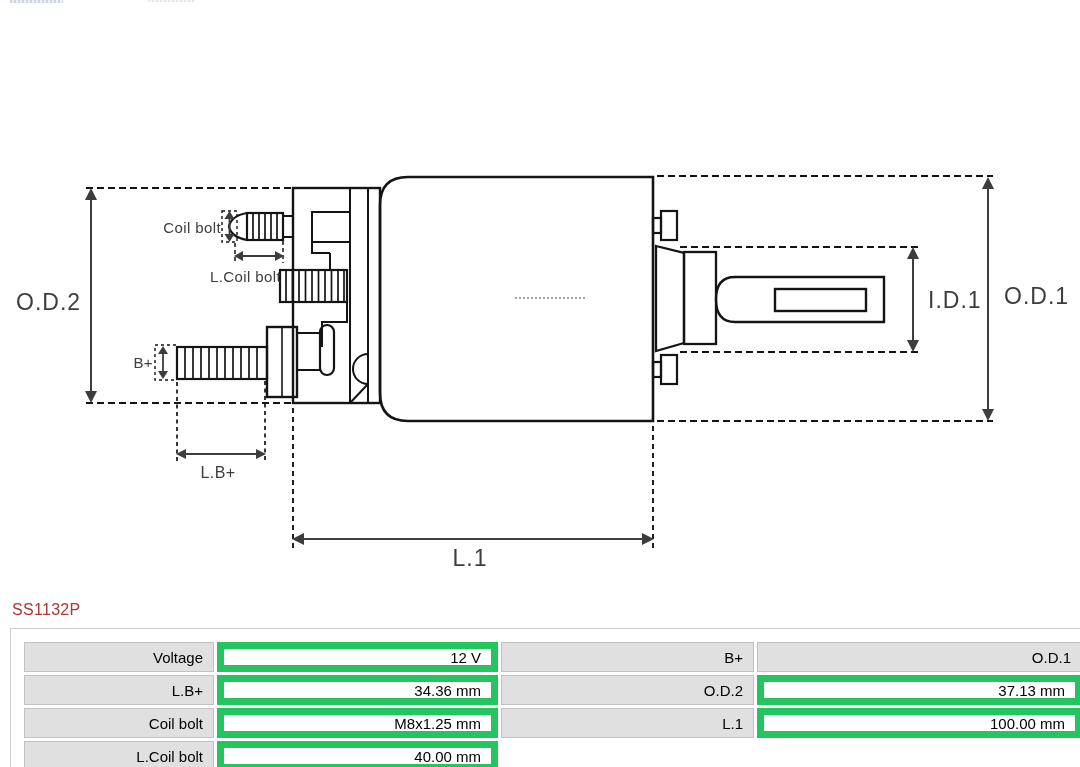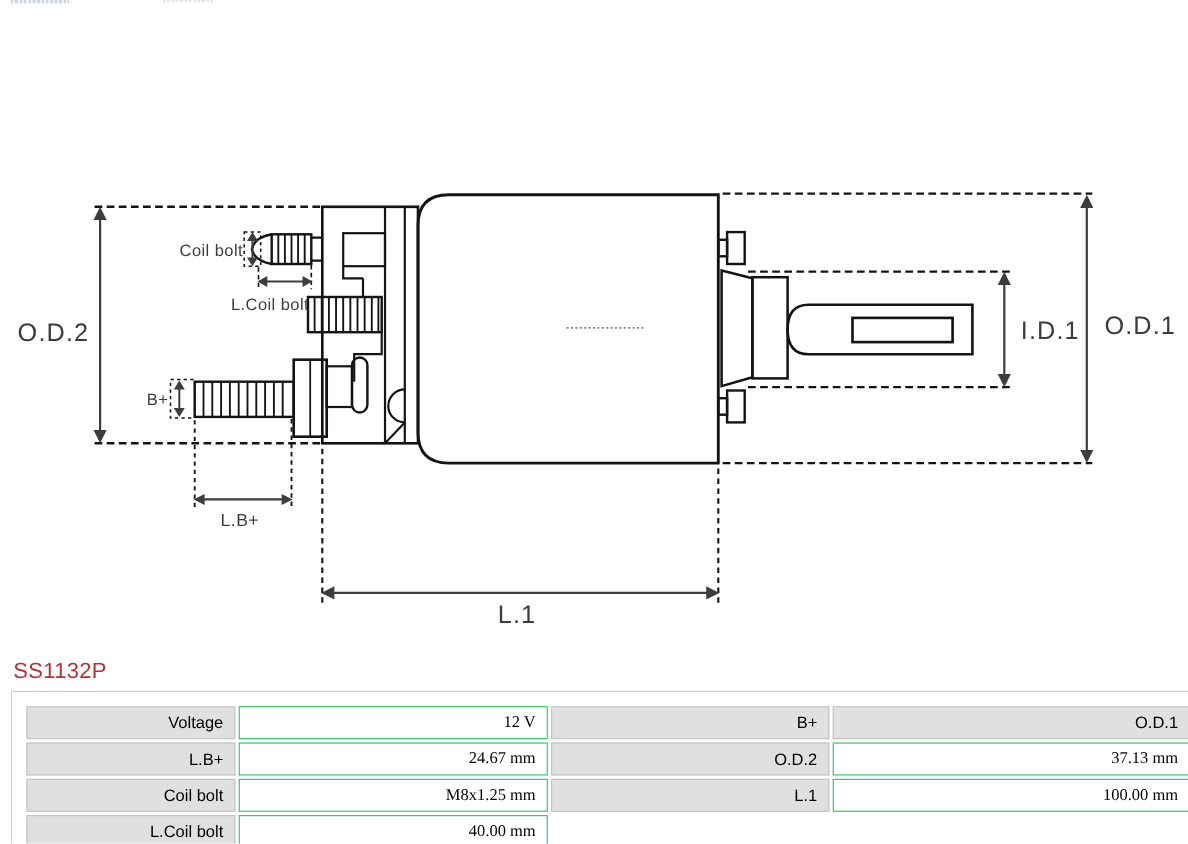--- a/index.html
+++ b/index.html
@@ -3,29 +3,29 @@
 <meta charset="utf-8">
 <style>
   html,body{margin:0;padding:0;background:#fff;}
   .stage{position:relative;width:1080px;height:767px;background:#fff;overflow:hidden;
          font-family:"Liberation Sans", sans-serif;}
   .header-fragment{position:absolute;top:0;height:3px;
          background:repeating-linear-gradient(90deg,#ccd3dd 0 2px,#eef1f5 2px 4px);}
   .frag-a{left:10px;width:53px;}
   .frag-b{left:148px;width:46px;height:2px;opacity:.55;}
   .diagram-svg{position:absolute;left:0;top:0;}
-  .part-number{position:absolute;left:12px;top:599px;font-size:20px;line-height:22px;
+  .part-number{position:absolute;left:12px;top:599px;font-size:16px;line-height:22px;
          letter-spacing:.3px;font-weight:400;}
   .spec-table{position:absolute;left:10px;top:628px;width:1062px;border:1px solid #cfcfcf;
          padding:13px;display:grid;grid-template-columns:190px 281px 253px 325px;
          grid-auto-rows:30px;gap:3px;font-size:15px;color:#000000;}
   .cell{display:flex;align-items:center;justify-content:flex-end;padding-right:10px;
          box-sizing:border-box;white-space:nowrap;}
   .cell.label{background:#e0e0e0;border:1px solid #c2c2c2;}
-  .cell.value{background:#ffffff;border:1px solid #22c55e;font-family:Liberation Serif, serif;}
+  .cell.value{background:#ffffff;border:7px solid #22c55e;}
   svg text{font-family:"Liberation Sans", sans-serif;}
   .dim-text-lg{font-size:23px;letter-spacing:1px;}
   .dim-text-sm{font-size:15px;letter-spacing:.4px;}
 </style>
 </head>
 <body>
 
 <div class="stage">
 
   <div class="header-fragment frag-a"></div>
@@ -161,21 +161,21 @@
 
   <div class="part-number" style="color:#b03336;">SS1132P</div>
 
   <div class="spec-table">
     <div class="cell label">Voltage</div>
     <div class="cell value">12 V</div>
     <div class="cell label">B+</div>
 
     <div class="cell label">O.D.1</div>
     <div class="cell label">L.B+</div>
-    <div class="cell value">24.67 mm</div>
+    <div class="cell value">34.36 mm</div>
 
     <div class="cell label">O.D.2</div>
     <div class="cell value">37.13 mm</div>
     <div class="cell label">Coil bolt</div>
     <div class="cell value">M8x1.25 mm</div>
 
     <div class="cell label">L.1</div>
     <div class="cell value">100.00 mm</div>
     <div class="cell label">L.Coil bolt</div>
     <div class="cell value">40.00 mm</div>

